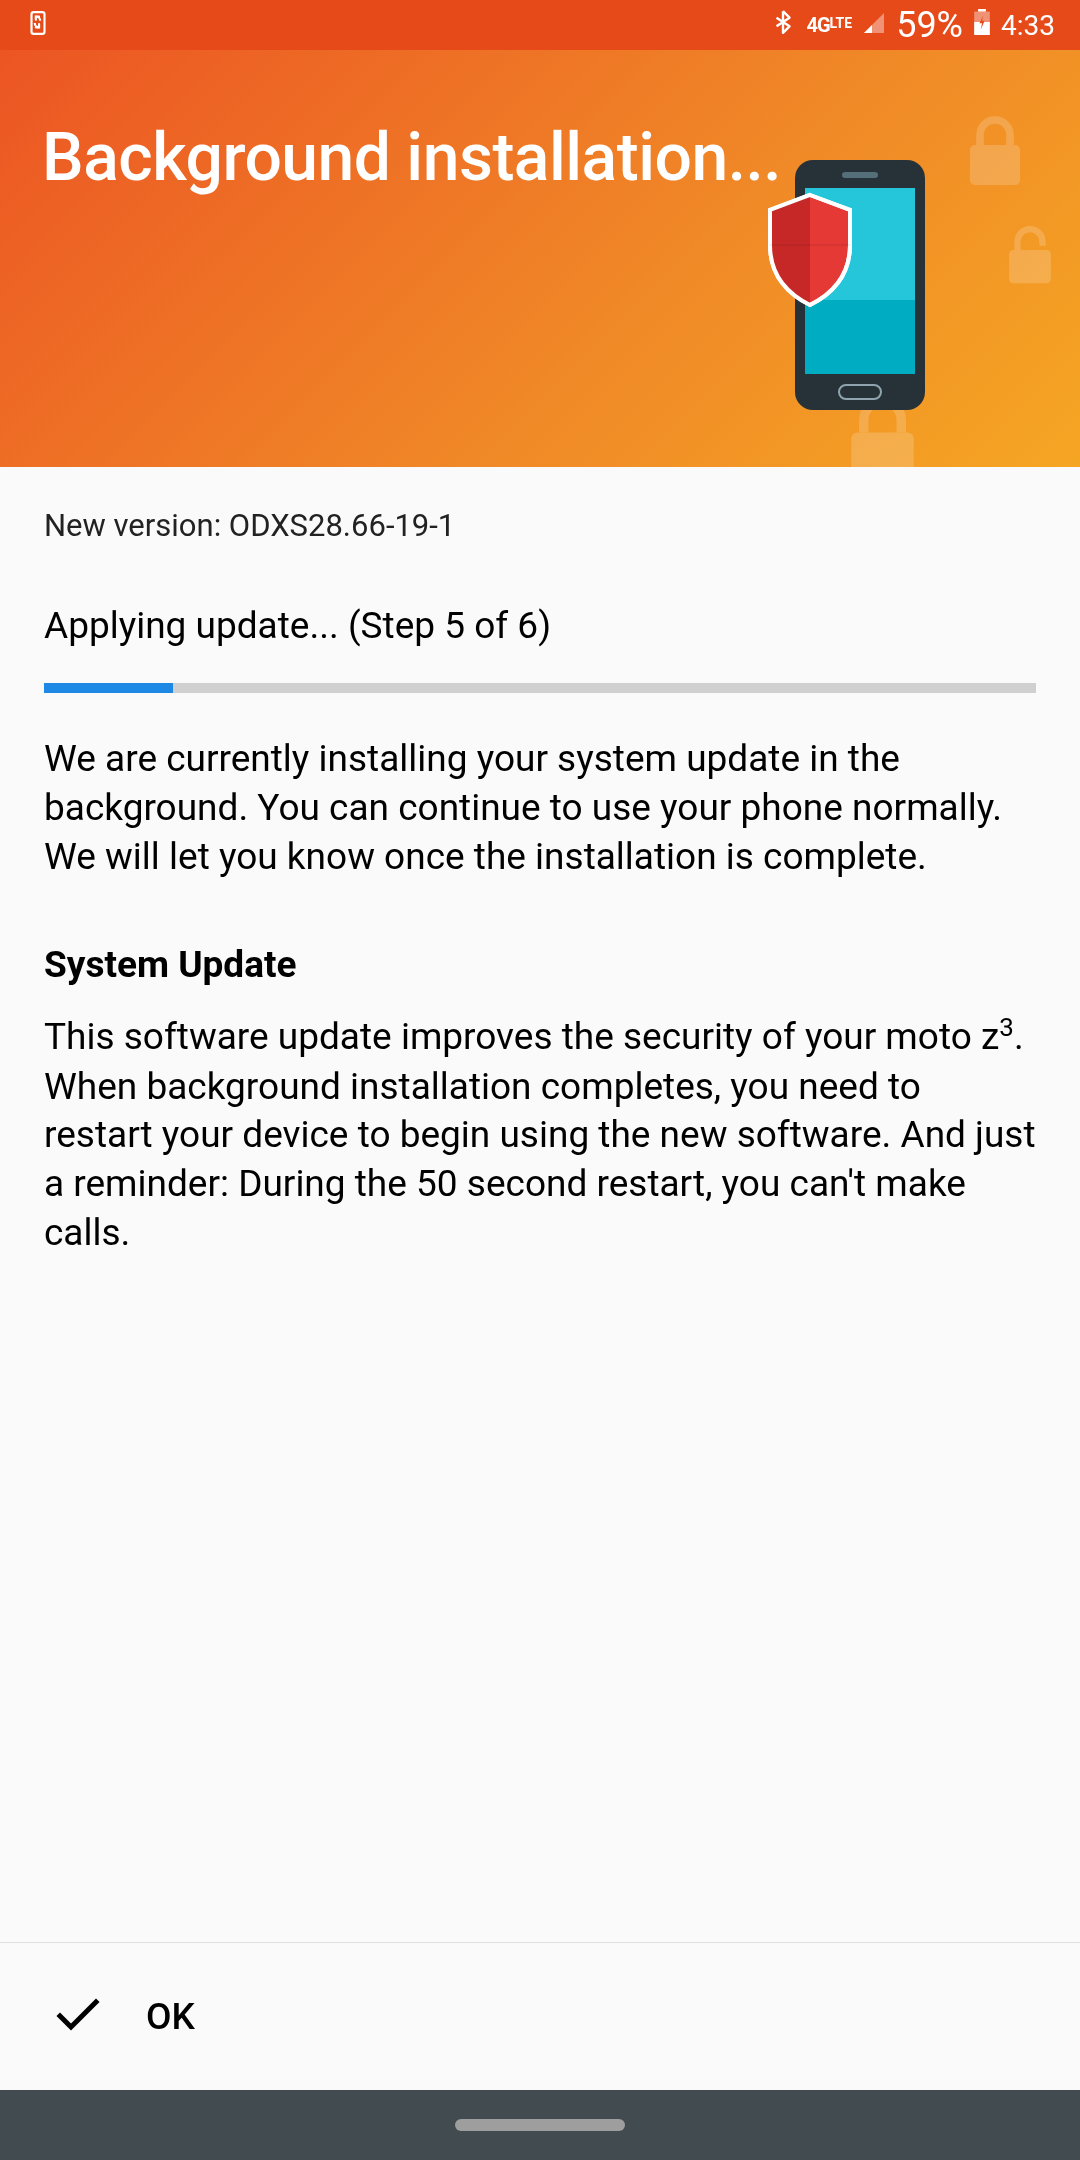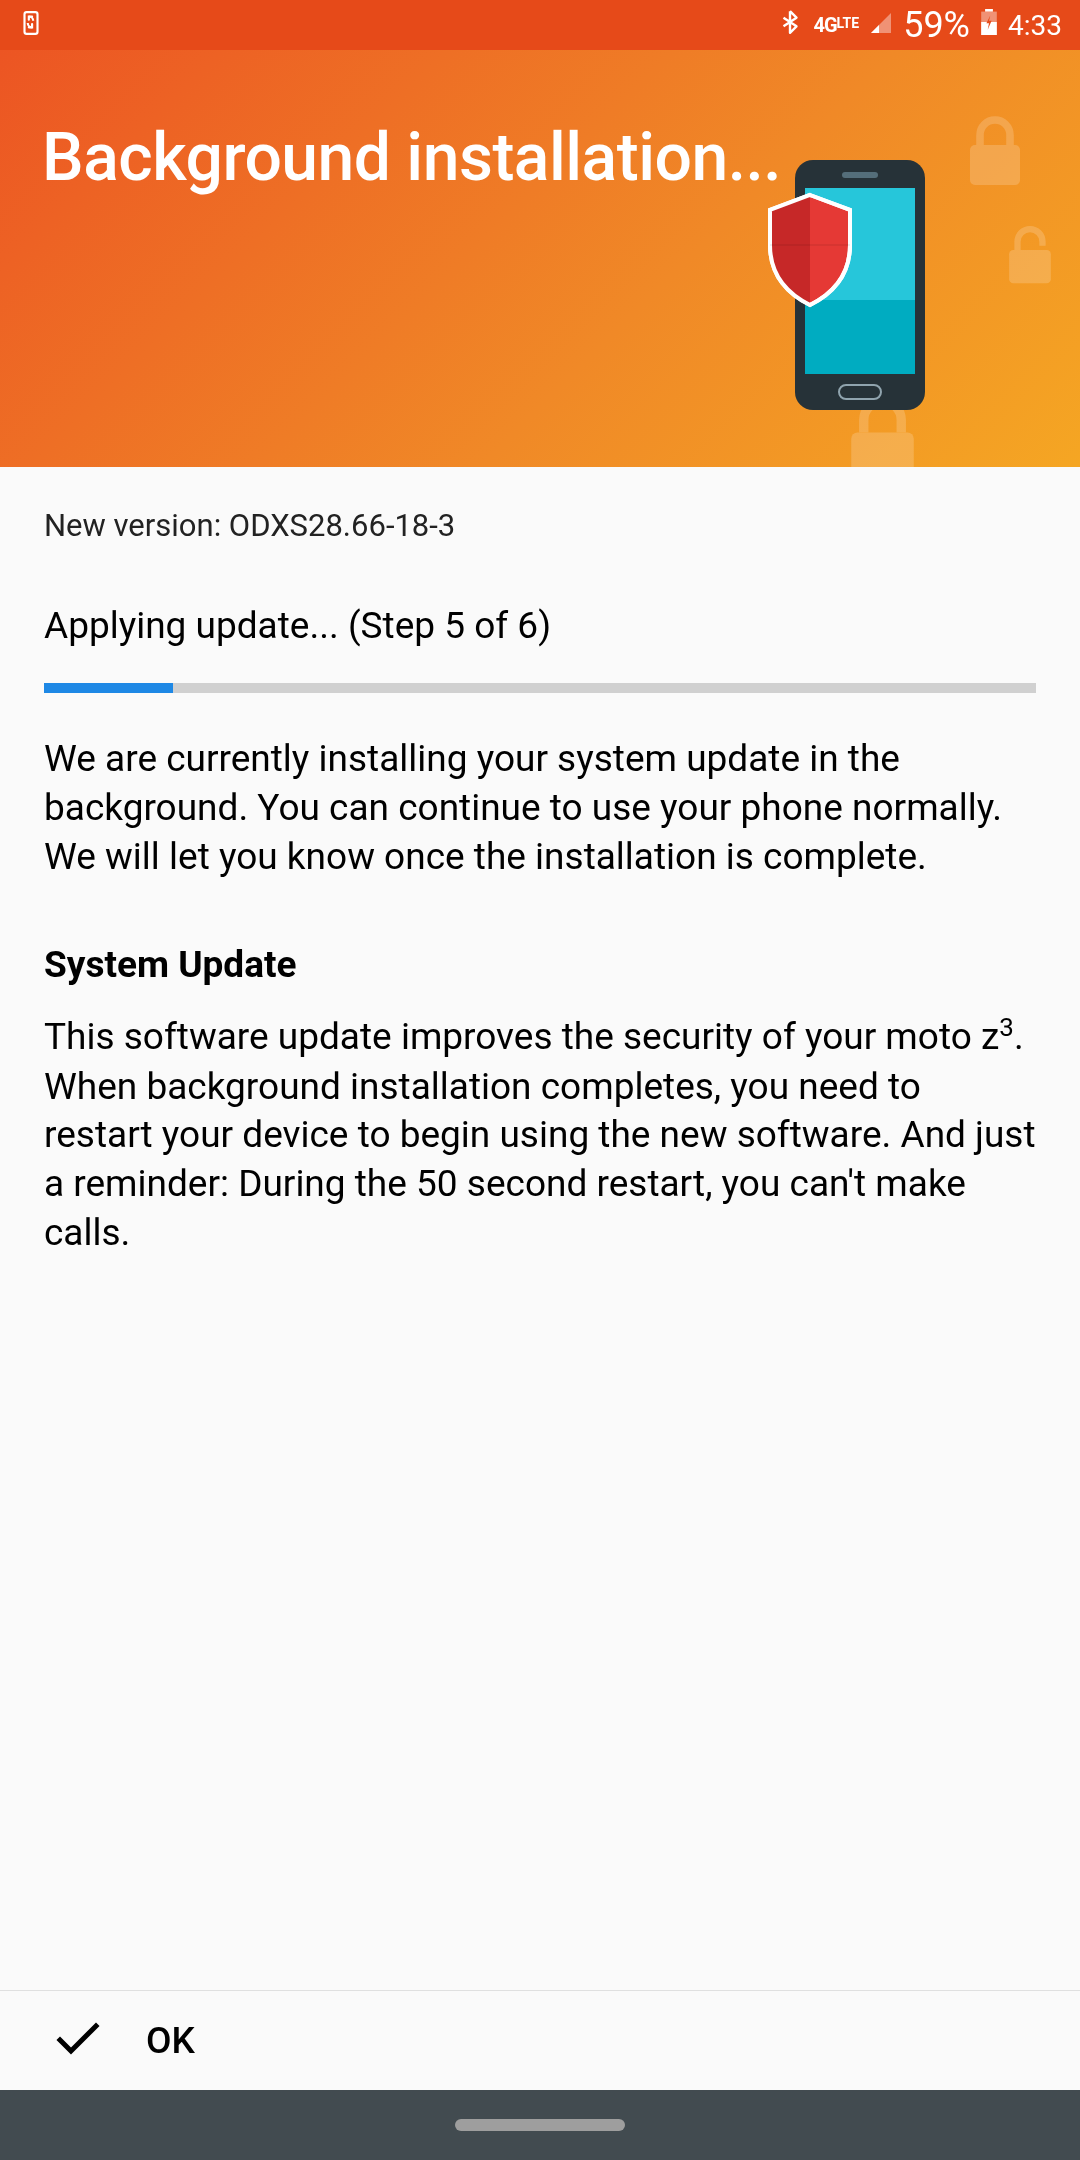--- a/index.html
+++ b/index.html
@@ -14,21 +14,21 @@
       background: #fafafa;
       position: relative;
       overflow: hidden;
     }
     .status-bar {
       height: 50px;
       background: #e64a19;
       display: flex;
       justify-content: space-between;
       align-items: center;
-      padding: 0 18px;
+      padding: 0 25px;
       color: white;
     }
     .status-left {
       display: flex;
       align-items: center;
     }
     .status-right {
       display: flex;
       align-items: center;
       gap: 10px;
@@ -175,21 +175,21 @@
       line-height: 1.32;
     }
     .details-text sup {
       font-size: 0.7em;
     }
     .bottom-bar {
       position: absolute;
       bottom: 70px;
       left: 0;
       right: 0;
-      height: 100px;
+      height: 148px;
       background: #fafafa;
       border-top: 1px solid #e0e0e0;
       display: flex;
       align-items: center;
       padding: 0 56px;
       gap: 46px;
     }
     .check-icon {
       width: 44px;
       height: 34px;
@@ -304,21 +304,21 @@
     <svg viewBox="0 0 100 120">
       <path d="M50 5 L90 20 L90 55 Q90 95 50 115 Q10 95 10 55 L10 20 Z" fill="#e53935" stroke="#fff" stroke-width="4"></path>
       <path d="M50 5 L50 115 Q10 95 10 55 L10 20 Z" fill="#c62828"></path>
       <path d="M50 5 L90 20 L90 55 Q90 95 50 115 Q10 95 10 55 L10 20 Z" fill="none" stroke="#fff" stroke-width="4"></path>
       <path d="M10 55 L90 55" stroke="rgba(0,0,0,0.12)" stroke-width="1"></path>
     </svg>
   </div>
 </div>
 
 <div class="content">
-  <div class="version-text">New version: ODXS28.66-18-3</div>
+  <div class="version-text">New version: ODXS28.66-19-1</div>
 
   <div class="step-text">Applying update... (Step 5 of 6)</div>
 
   <div class="progress-bar">
     <div class="progress-fill" id="progress-fill" style="width: 13%;"></div>
   </div>
 
 
   <div class="description-text">We are currently installing your system update in the background. You can continue to use your phone normally. We will let you know once the installation is complete.</div>
 

